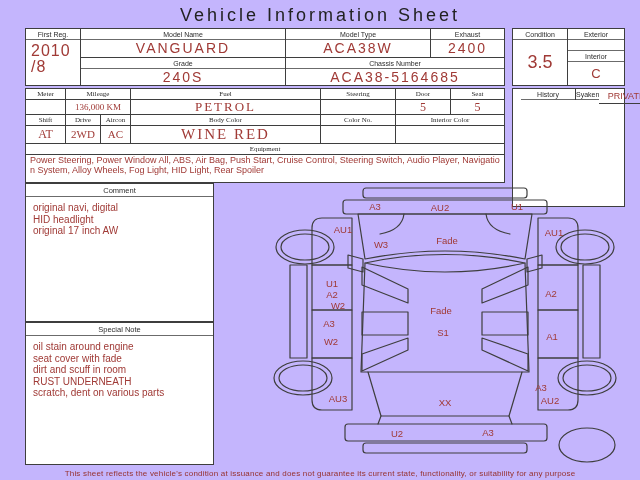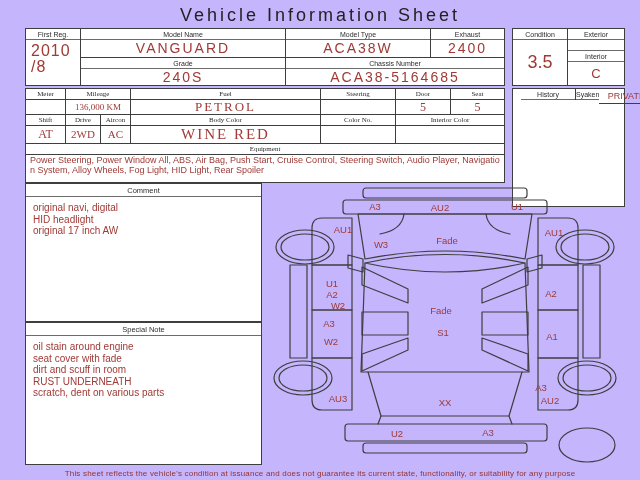--- a/index.html
+++ b/index.html
@@ -52,21 +52,21 @@
   .ext-val { height: 11px; border-bottom: 1px solid #6b6b6b; }
   .int-val { flex: 1; display: flex; align-items: center; justify-content: center; font-size: 13px; }
 
   
   .box-d { left: 512px; top: 88px; width: 113px; height: 119px; display: flex; flex-direction: row; padding-left: 8px; }
   .drow { display: flex; }
   .dc { border-right: 1px solid var(--line); overflow: hidden; }
   .dc.last { border-right: none; flex: 1; }
 
   
-  .note-box { left: 25px; width: 237px; display: flex; flex-direction: column; }
+  .note-box { left: 25px; width: 189px; display: flex; flex-direction: column; }
   .comment-box { top: 183px; height: 139px; }
   .special-box { top: 322px; height: 143px; }
   .note-hd { font-size: 7.5px; line-height: 13px; height: 13px; text-align: center; border-bottom: 1px solid #6b6b6b; }
   .note-text { color: var(--accent); font-size: 10px; line-height: 11.5px; padding: 5px 7px; white-space: pre-line; }
 
   
   .diagram { position: absolute; left: 268px; top: 185px; width: 372px; height: 283px; }
   .dlabels { position: absolute; inset: 0; }
   .dlabel {
     position: absolute; transform: translate(-50%, -50%);

